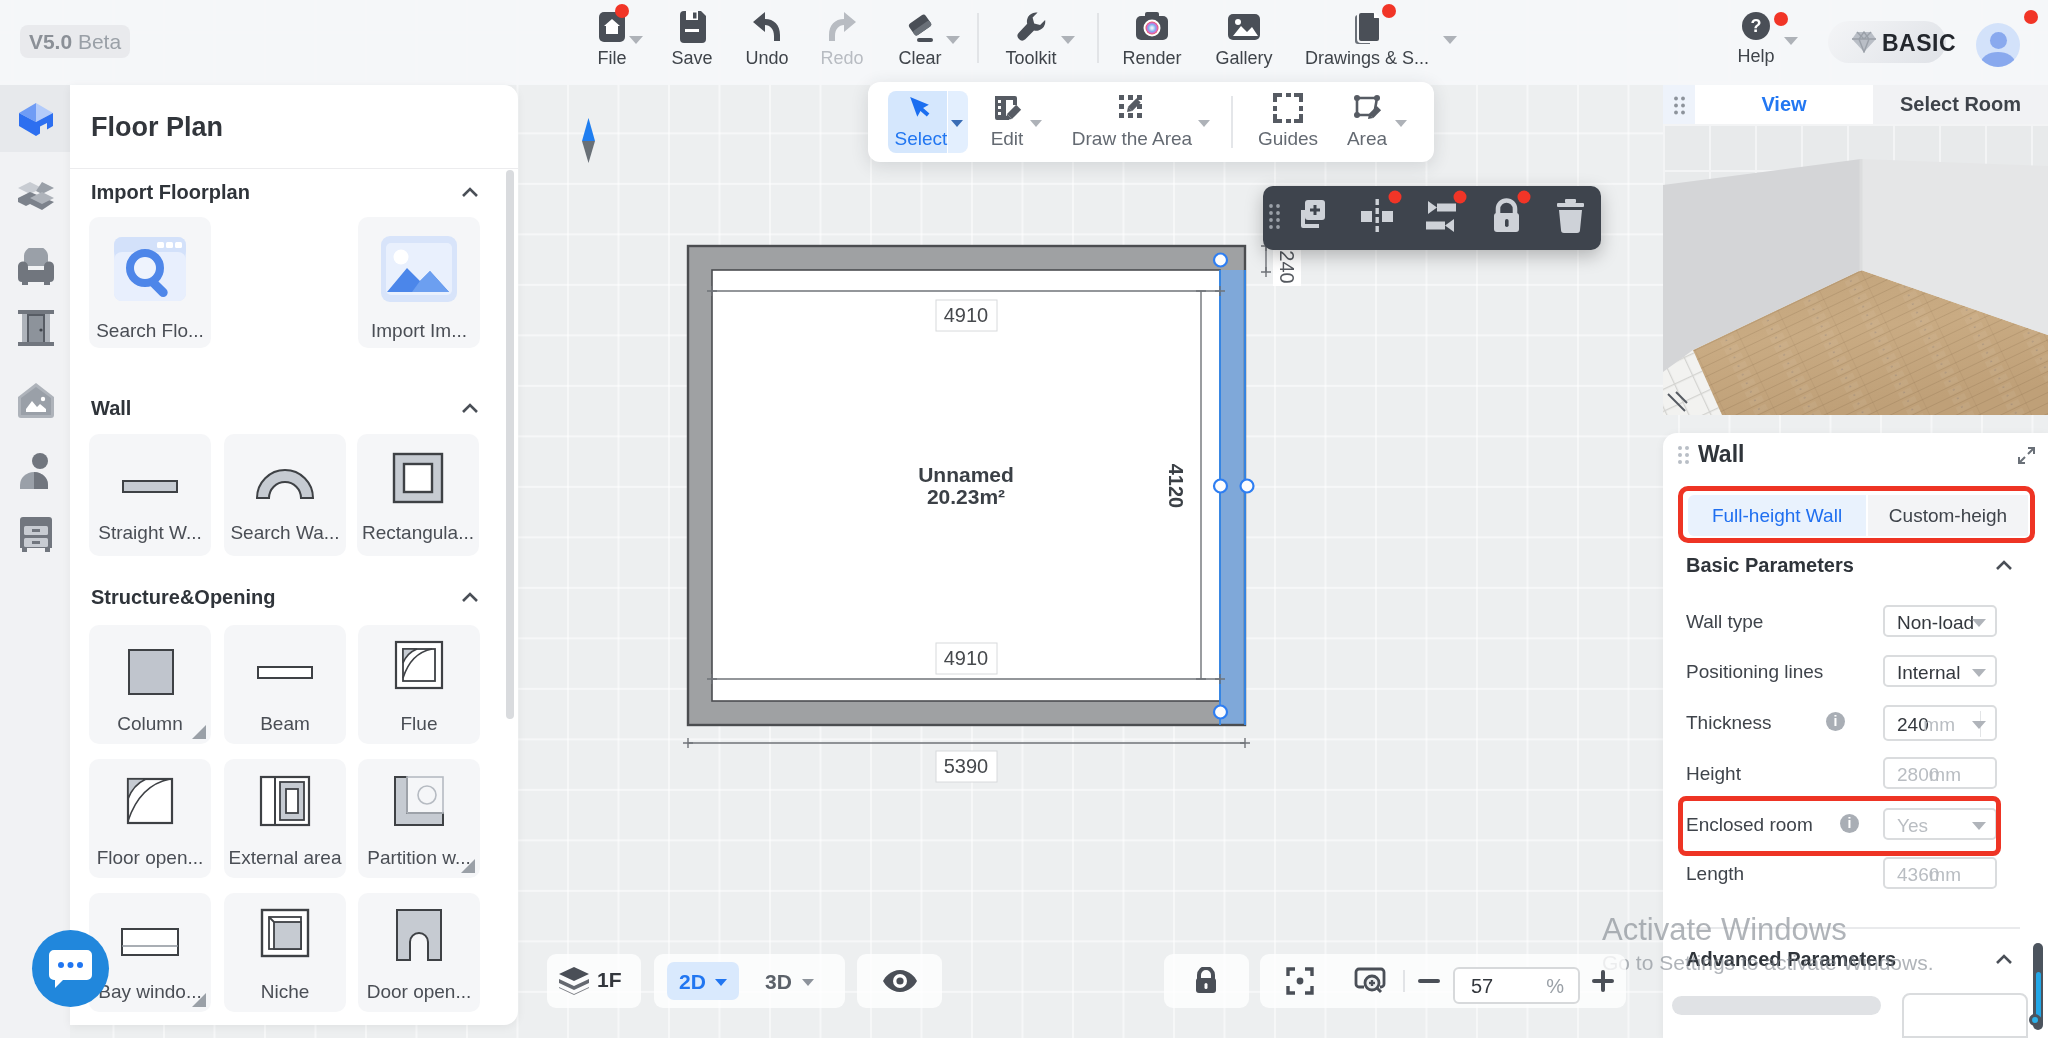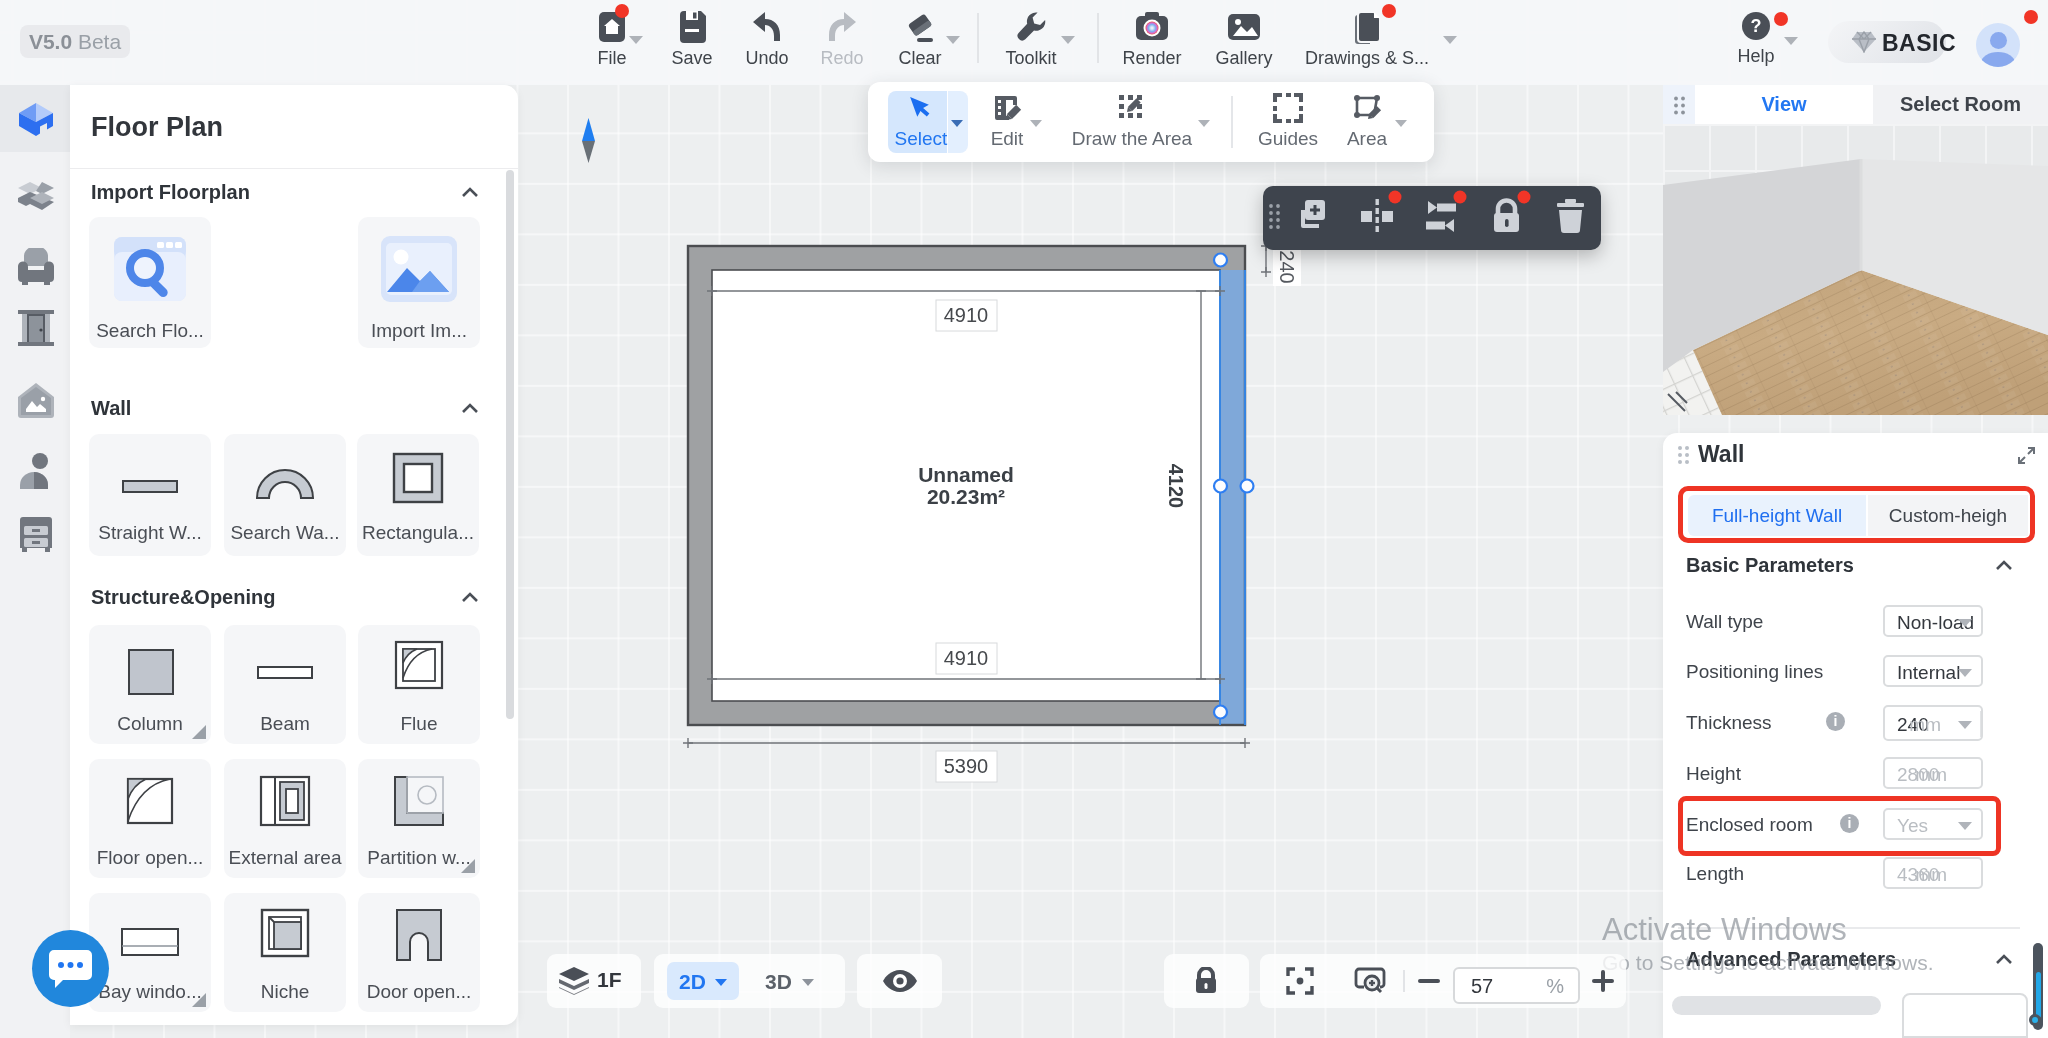--- a/index.html
+++ b/index.html
@@ -49,21 +49,21 @@
   #seltb { left:868px; top:82px; width:566px; height:80px; background:#ffffff; border-radius:12px; box-shadow:0 4px 18px rgba(40,50,60,.14); }
   .stlabel { position:absolute; font-size:19px; color:#646a72; white-space:nowrap; text-align:center; }
   
   #rtabs { left:1663px; top:85px; width:385px; height:39px; background:#f1f2f4; }
   #rtabs .handle { position:absolute; left:0; top:0; width:32px; height:39px; background:#eef3fb; }
   #rtabs .tabview { position:absolute; left:32px; top:0; width:178px; height:39px; background:#ffffff; font-size:20px; font-weight:bold; color:#2277f2; text-align:center; line-height:39px; }
   #rtabs .tabsel { position:absolute; left:210px; top:0; width:175px; height:39px; font-size:20px; font-weight:bold; color:#3e434a; text-align:center; line-height:39px; }
   #preview { left:1663px; top:124px; width:385px; height:291px; background:#e9ebed; overflow:hidden; }
   #wallcard { left:1663px; top:433px; width:385px; height:605px; background:#ffffff; border-radius:14px 0 0 0; box-shadow:0 2px 10px rgba(0,0,0,.06); }
   .rowlbl { position:absolute; left:23px; font-size:19px; color:#3f444b; }
-  .selbox { position:absolute; left:220px; width:100px; height:32px; border:2px solid #dadcde; border-radius:5px; background:#fff; font-size:19px; }
+  .selbox { position:absolute; left:220px; width:114px; height:32px; border:2px solid #dadcde; border-radius:5px; background:#fff; font-size:19px; }
   .selbox .val { position:absolute; left:12px; top:5px; color:#34383e; }
   .selbox .val.dis { color:#b9bdc2; }
   .selbox .unit { position:absolute; right:34px; top:5px; color:#b9bdc2; }
   .selbox .dcaret { position:absolute; right:9px; top:12px; width:0; height:0; border-left:7px solid transparent; border-right:7px solid transparent; border-top:8px solid #b0b4ba; }
   .redbox { position:absolute; border:5px solid #ee3424; border-radius:10px; }
   .info { position:absolute; width:19px; height:19px; border-radius:50%; background:#a9aeb5; color:#fff; font-size:14px; font-weight:bold; text-align:center; line-height:19px; }
   
   #wm1 { left:1602px; top:912px; font-size:31px; color:rgba(128,134,142,.62); }
   #wm2 { left:1602px; top:951px; font-size:21px; color:rgba(128,134,142,.62); }
   

